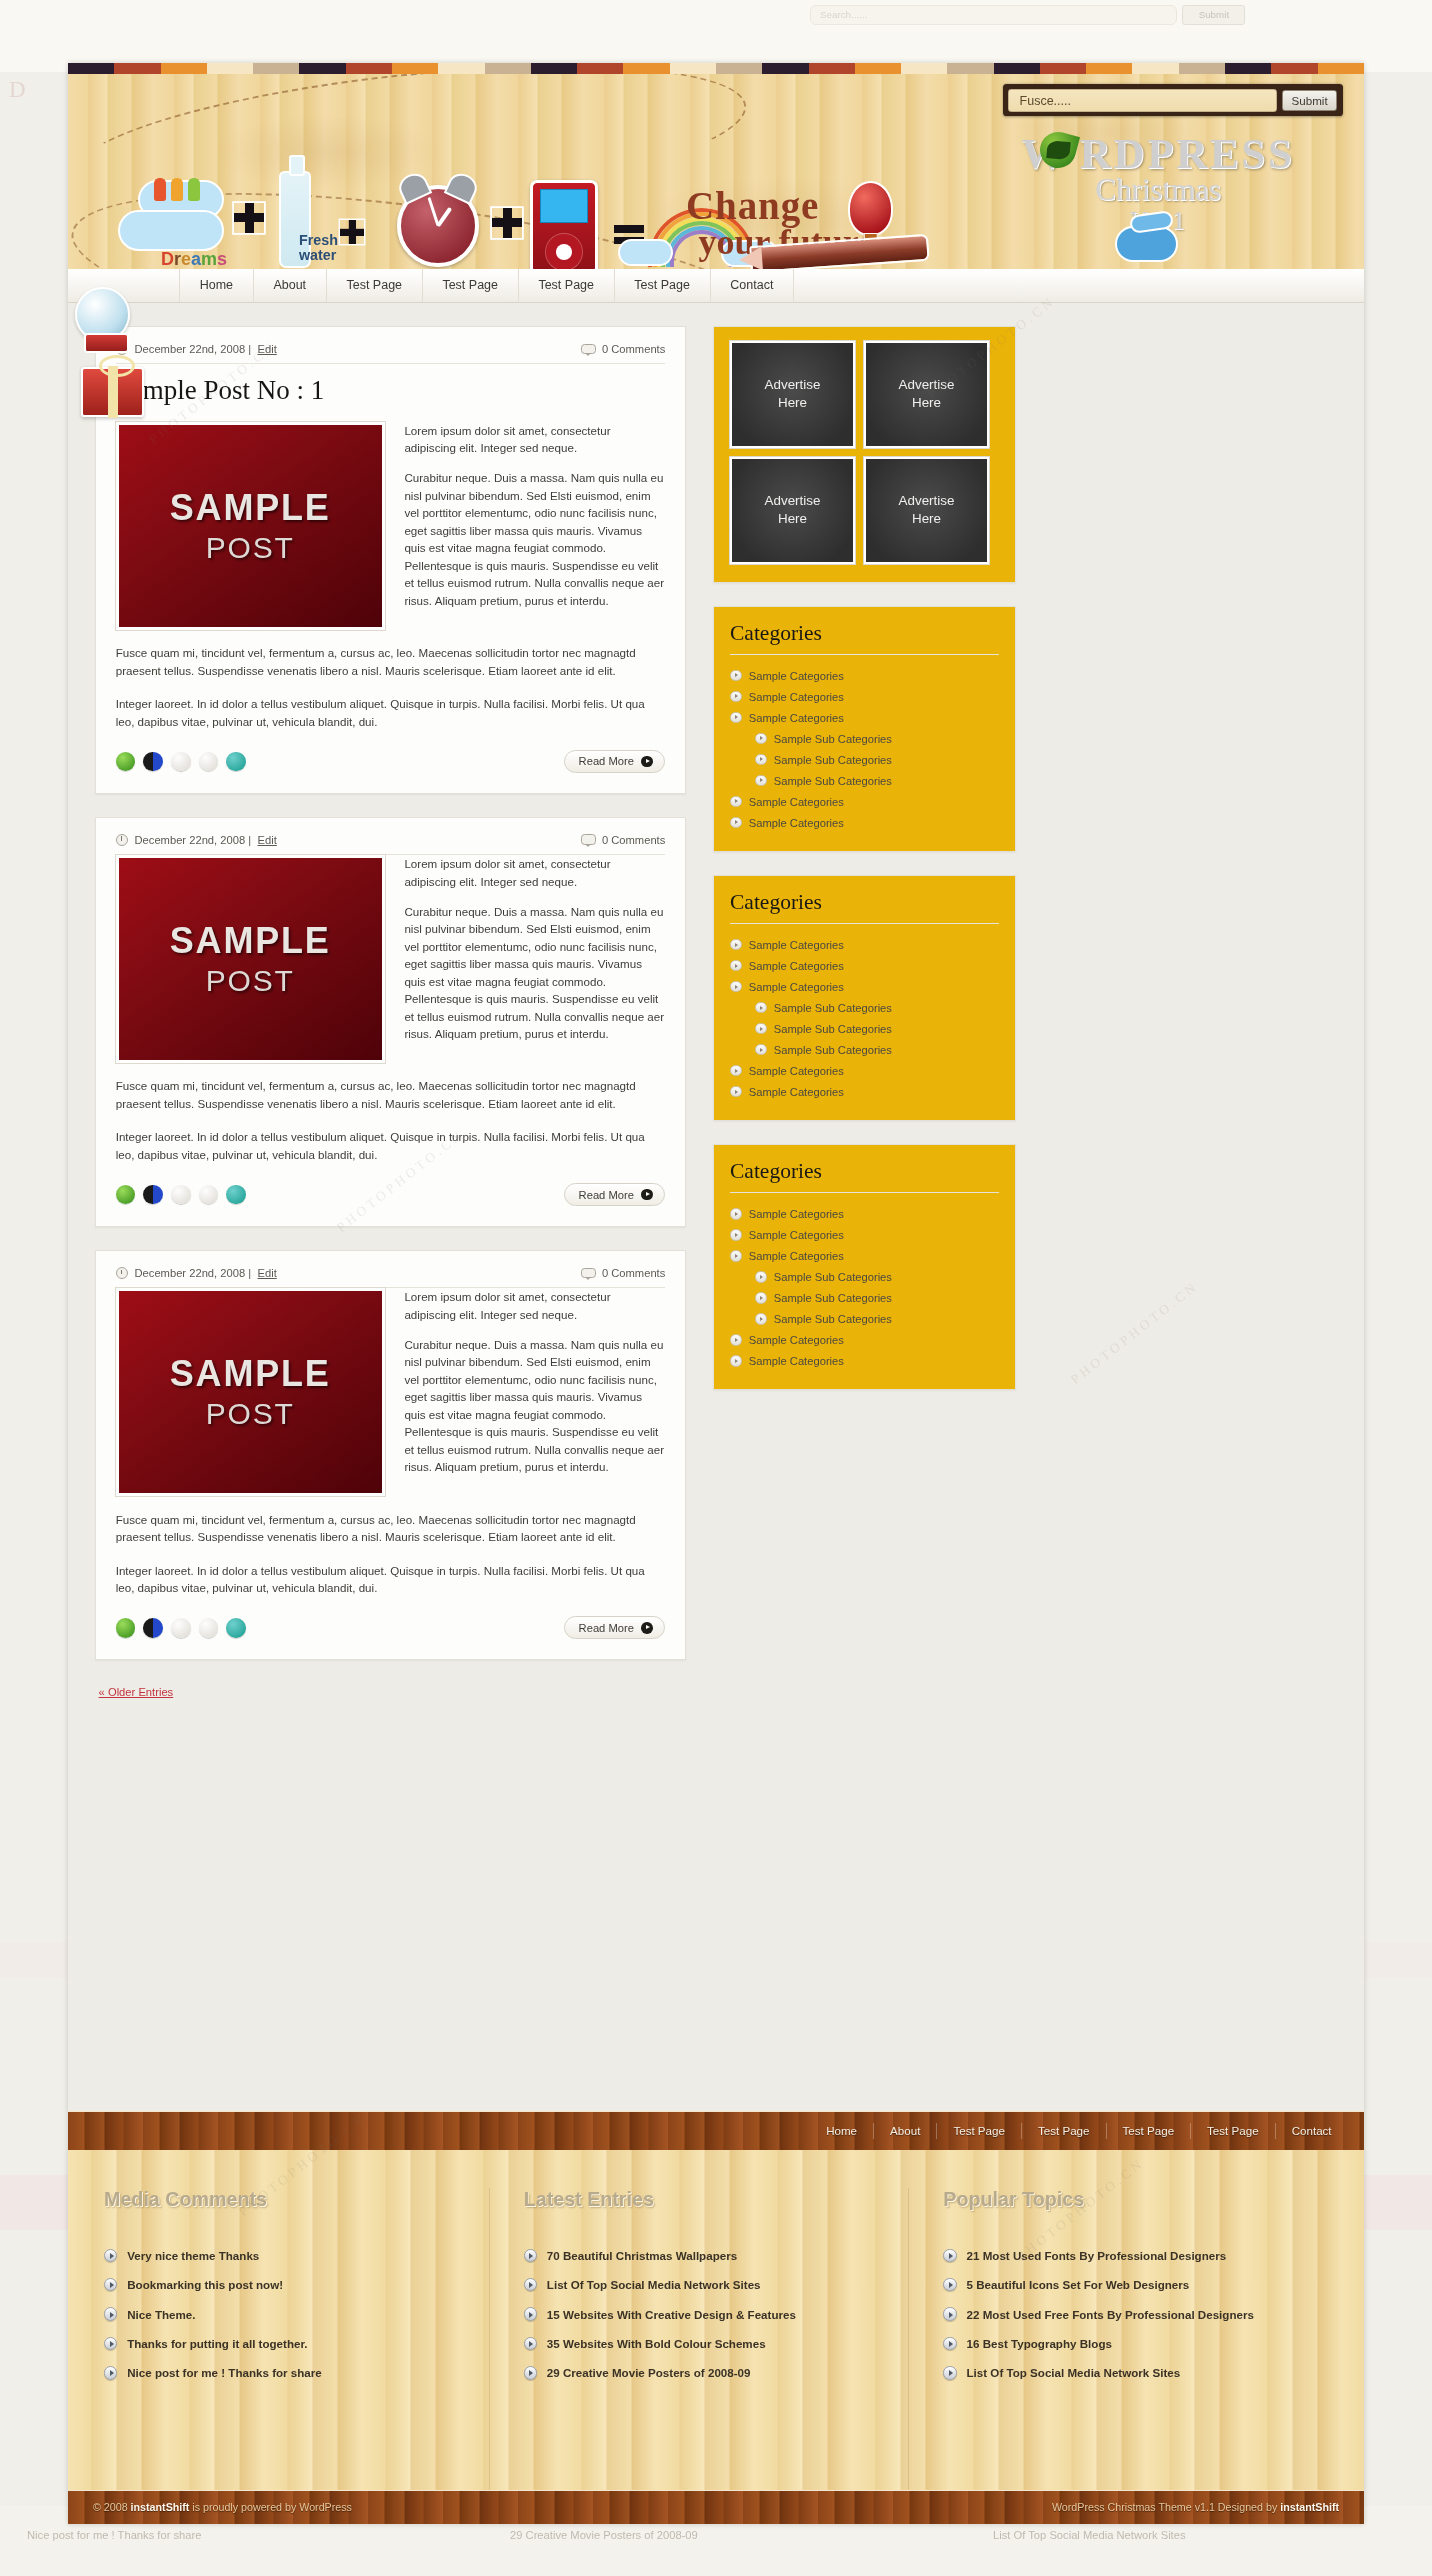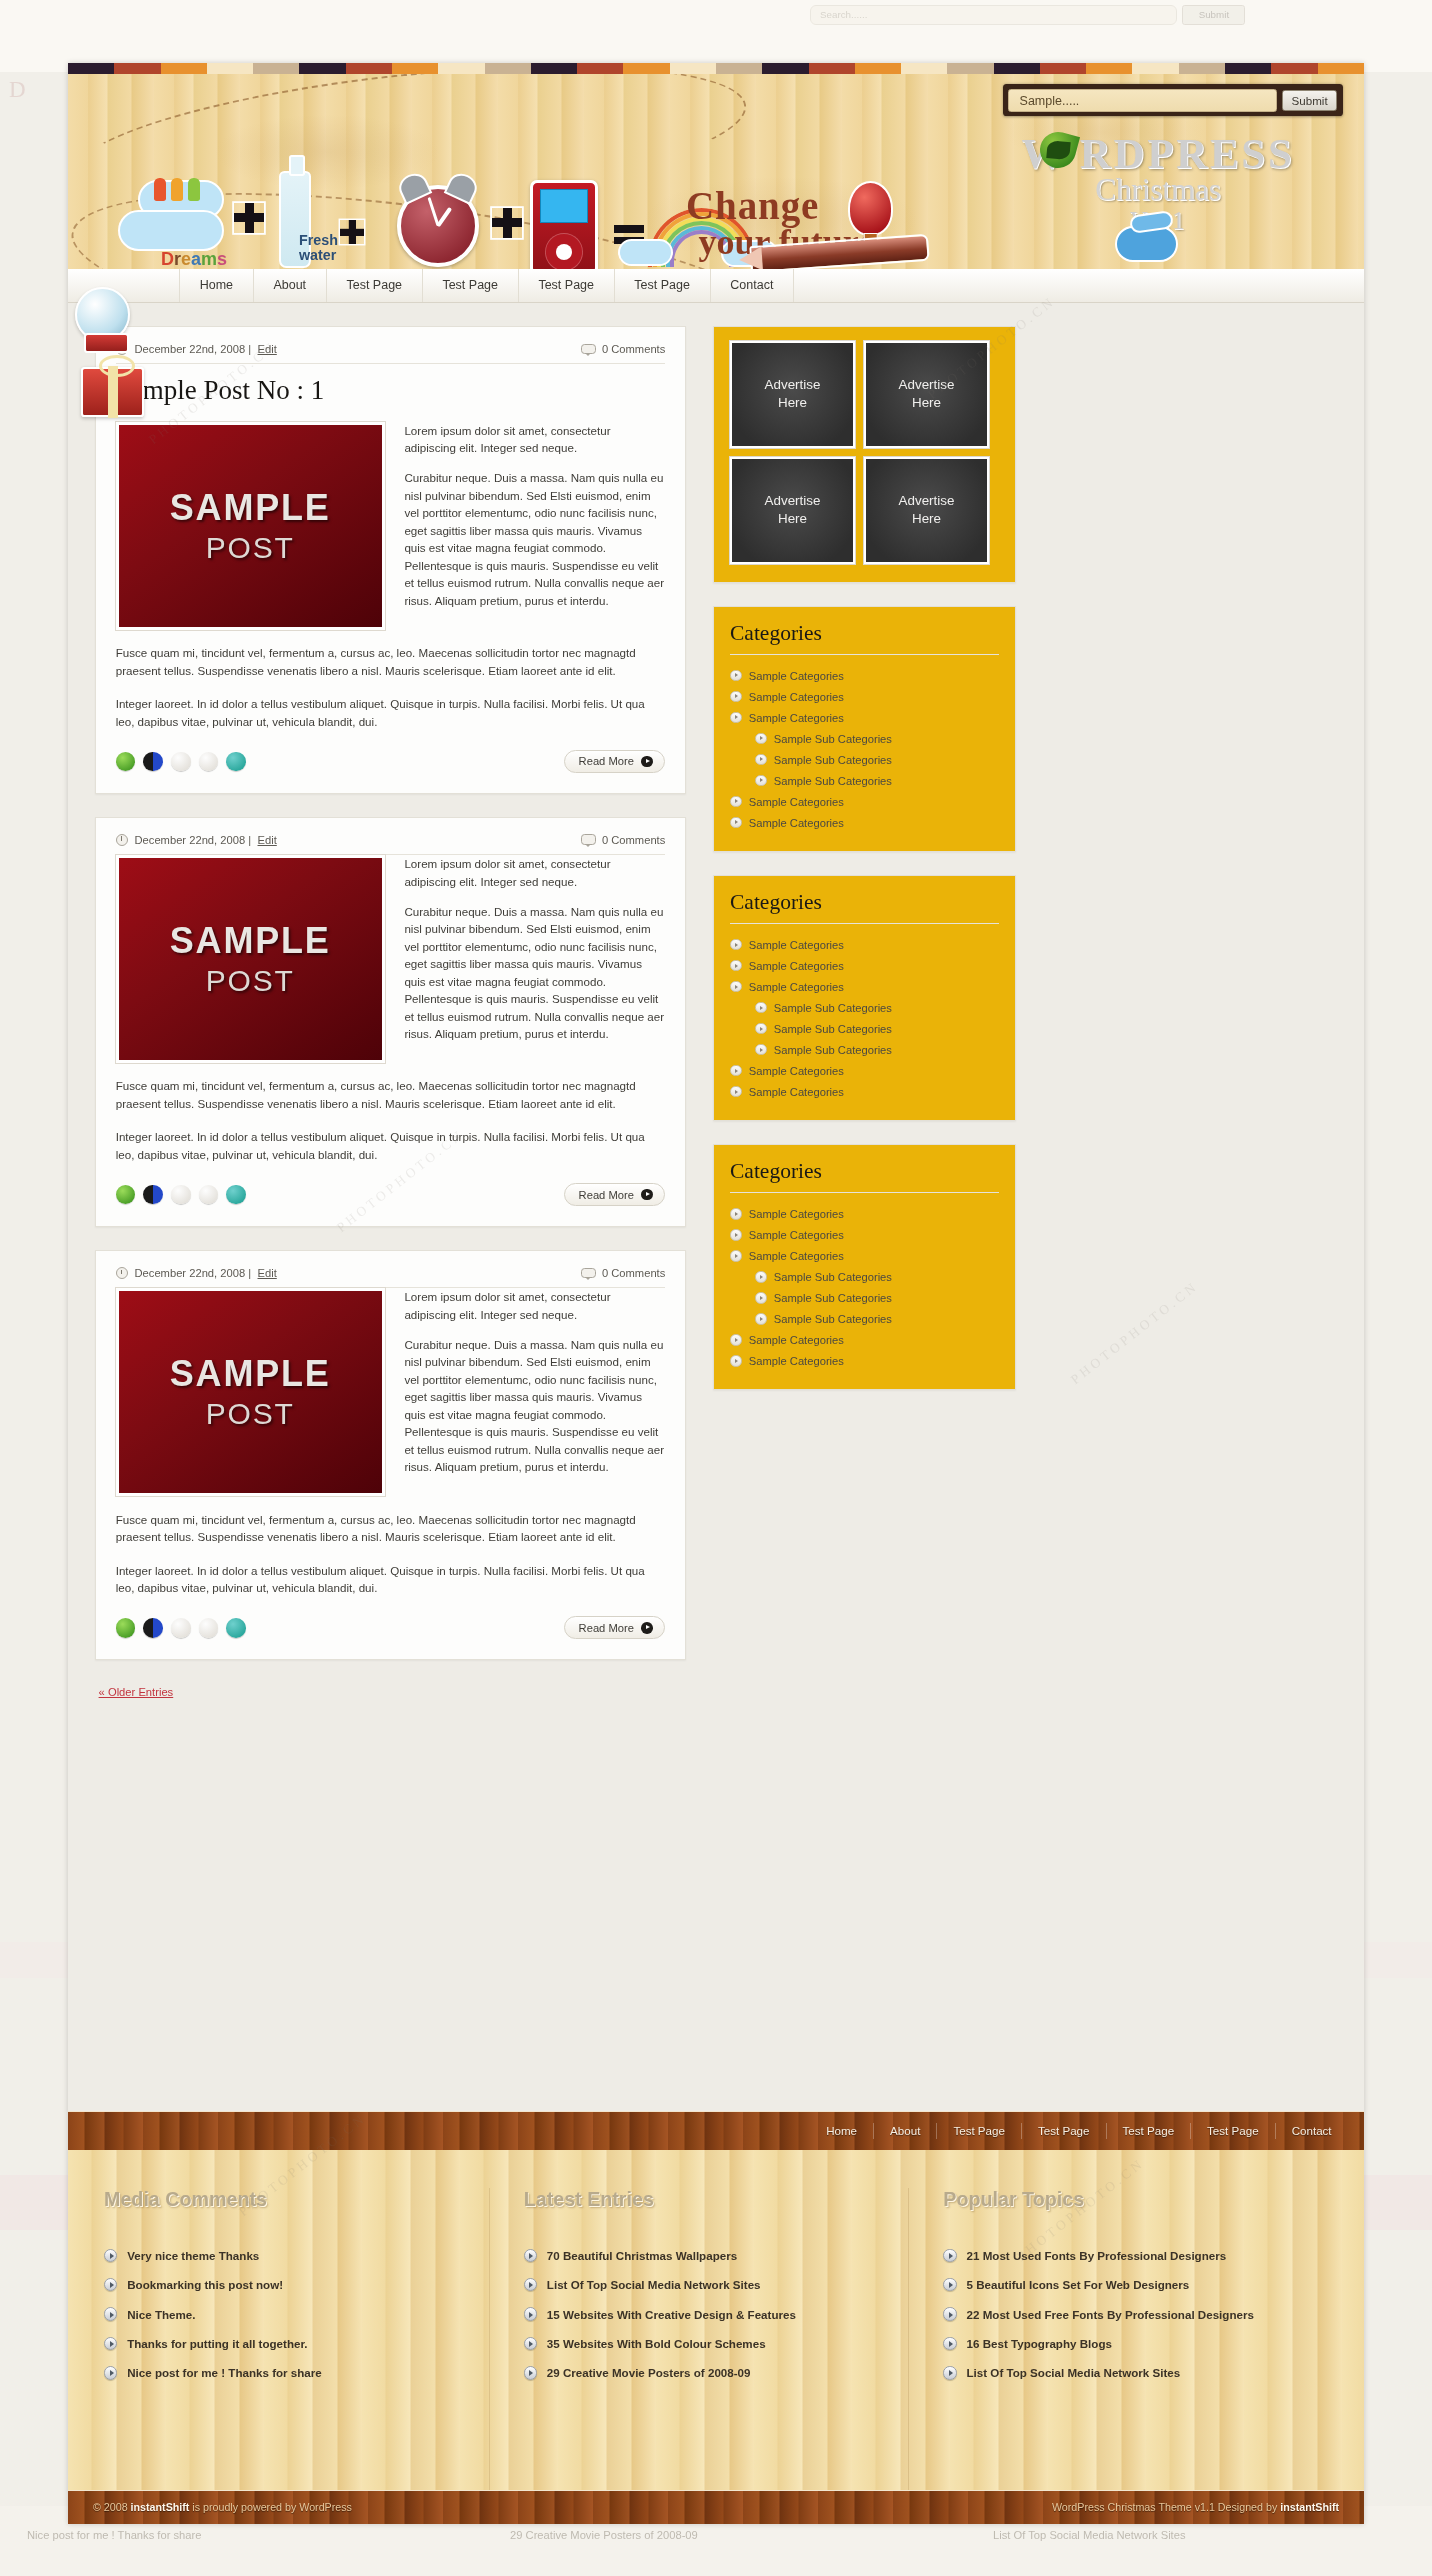--- a/index.html
+++ b/index.html
@@ -644,21 +644,21 @@
 
     <div class="wp-logo">
       <div class="wp-main">W  RDPRESS</div>
       <div class="wp-leaf"></div>
       <div class="wp-sub">Christmas</div>
       <div class="wp-ver">V1.1</div>
     </div>
     <div class="snowman-plane"></div>
 
     <div class="hdr-search">
-      <div class="sfield">Sample.....</div>
+      <div class="sfield">Fusce.....</div>
       <div class="sbtn">Submit</div>
     </div>
   </div>
 
   <div class="snowglobe"></div>
   <div class="giftbox"></div>
 
   <nav class="nav" id="main-nav">
       <a href="#">Home</a>
       <a href="#">About</a>

